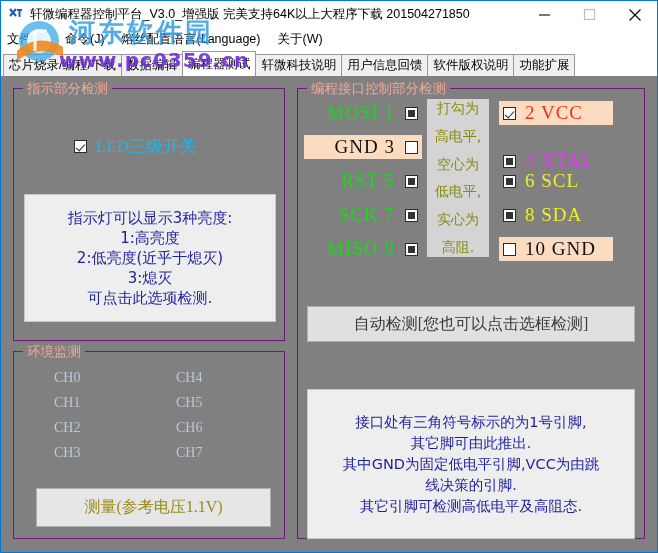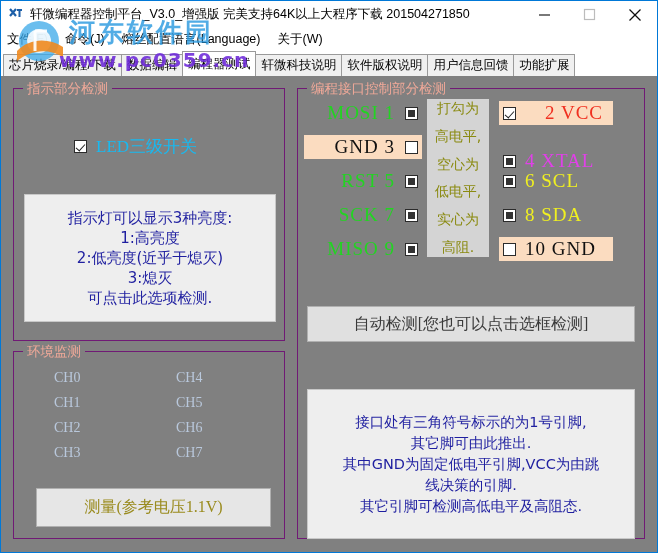--- a/index.html
+++ b/index.html
@@ -294,22 +294,22 @@
     <div class="menu-item">命令(J)</div>
     <div class="menu-item">熔丝配置语言(Language)</div>
     <div class="menu-item">关于(W)</div>
   </div>
 
   <div id="tabbar">
     <div class="tab">芯片烧录/编程/下载</div>
     <div class="tab">数据编辑</div>
     <div class="tab active">编程器测试</div>
     <div class="tab">轩微科技说明</div>
+    <div class="tab">用户信息回馈</div>
     <div class="tab">软件版权说明</div>
-    <div class="tab">用户信息回馈</div>
     <div class="tab">功能扩展</div>
   </div>
 
   <div id="content">
 
     <div class="groupbox" id="grp-indicator">
       <div class="group-title">指示部分检测</div>
 
       <div id="led-row">
         <span class="cb checked"></span>
@@ -367,21 +367,21 @@
 
       <div id="pin-note">
         <div>打勾为</div>
         <div>高电平,</div>
         <div>空心为</div>
         <div>低电平,</div>
         <div>实心为</div>
         <div>高阻.</div>
       </div>
 
-      <div class="pin-row right hl" style="left:201px; top:12px;  width:114px;gap:20px;">
+      <div class="pin-row right hl" style="left:201px; top:12px;  width:114px;">
         <span class="cb checked"></span>
         <span class="lbl" style="color:#f03020;">2  VCC</span>
       </div>
       <div class="pin-row right" style="left:201px; top:60px;  width:114px;">
         <span class="cb solid"></span>
         <span class="lbl" style="color:#e040e8;">4  XTAL</span>
       </div>
       <div class="pin-row right" style="left:201px; top:80px;  width:114px;">
         <span class="cb solid"></span>
         <span class="lbl" style="color:#f0f020;">6  SCL</span>

